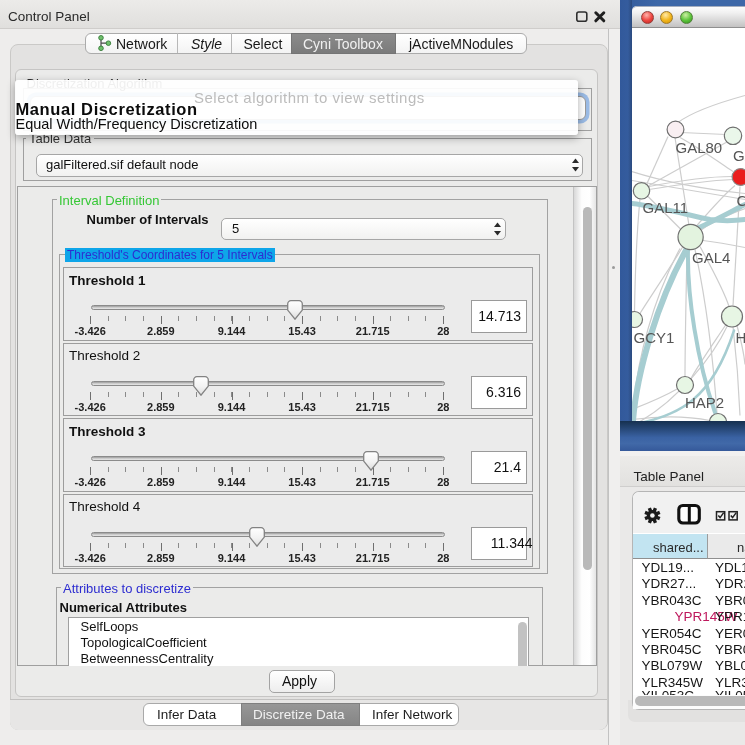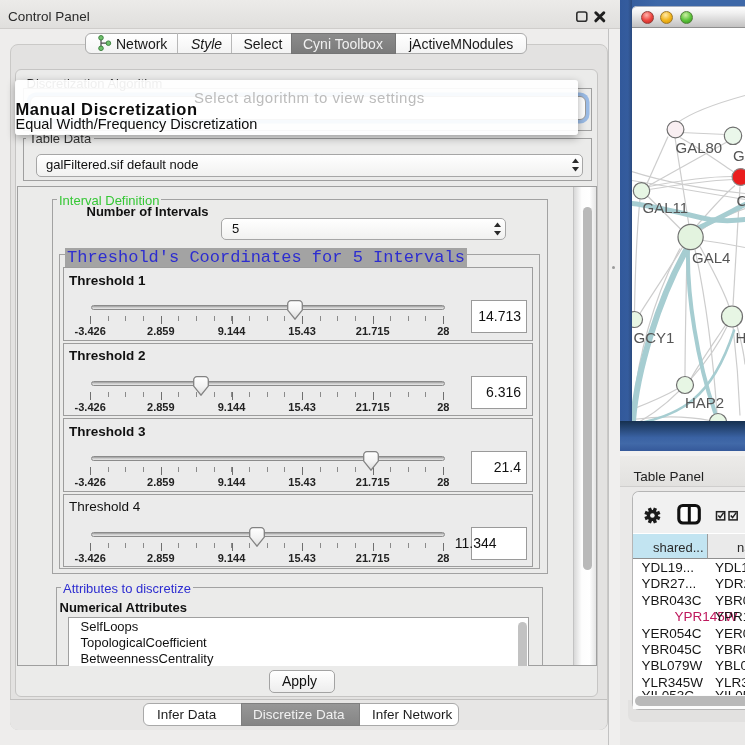--- a/index.html
+++ b/index.html
@@ -38,30 +38,30 @@
 </svg>
 
 <div class="abs" style="left:17px;top:186px;width:579.5px;height:480px;background:#ebebea;border:1px solid #9f9f9f;"></div>
 
 <div class="abs" style="left:573px;top:187px;width:22.5px;height:478px;background:linear-gradient(90deg,#d8d8d8,#fdfdfd 35%,#ffffff 70%,#e4e4e4);border-left:1px solid #c3c3c3;"></div>
 <div class="abs" style="left:583px;top:207px;width:9px;height:363px;background:#b9b9b9;border-radius:4.5px;"></div>
 
 <div class="abs" style="left:52px;top:199px;width:496px;height:374.5px;border:1px solid #a2a2a2;"></div>
 <div class="lbl" style="left:57px;top:192.5px;font-size:13px;color:#35c735;background:#ebebea;padding:0 2px;">Interval Definition</div>
 
-<div class="lbl" style="left:86.5px;top:204px;font-size:13px;font-weight:bold;color:#111;">Number of Intervals</div>
+<div class="lbl" style="left:86.5px;top:212px;font-size:13px;font-weight:bold;color:#111;">Number of Intervals</div>
 <div class="abs" style="left:220.5px;top:218px;width:285.5px;height:22px;background:linear-gradient(#ffffff,#f1f1f0);border:1px solid #a6a6a6;border-radius:5px;"></div>
 <div class="lbl" style="left:232px;top:221px;font-size:13px;color:#111;">5</div>
 <svg class="abs" style="left:492px;top:222px;" width="11" height="14" viewBox="0 0 11 14">
   <path d="M5.5 0.5 L9 5 H2 Z" fill="#2a2a2a"></path>
     <path d="M5.5 13.5 L2 9 H9 Z" fill="#2a2a2a"></path>
 </svg>
 
 <div class="abs" style="left:59px;top:254px;width:480.5px;height:315px;border:1px solid #a2a2a2;"></div>
-<div class="lbl" style="left:65px;top:248px;font-size:17px;color:#2d2dd0;background:#a3a3a3;padding:0 2px;font-family:Liberation Mono, monospace;">Threshold's Coordinates for 5 Intervals</div>
+<div class="lbl" style="left:65px;top:248px;font-size:12px;color:#2d2dd0;background:#0ea5e9;padding:0 2px;">Threshold's Coordinates for 5 Intervals</div>
 
 <div class="abs" style="left:63px;top:267px;width:469.5px;height:73.5px;border:1px solid #9c9c9c;background:#ebebeb;"></div>
 <div class="lbl" style="left:69px;top:272.5px;font-size:13.5px;font-weight:bold;color:#111;">Threshold 1</div>
 <div class="abs" style="left:91px;top:305px;width:354px;height:5px;border:1px solid #8b8b8b;border-radius:2.5px;background:linear-gradient(#9a9a9a,#c9c9c9 45%,#e9e9e9);"></div>
 <div class="abs" style="left:90.2px;top:316px;width:354px;height:5px;background:repeating-linear-gradient(90deg,#8a8a8a 0 1px,transparent 1px 17.657px);"></div>
 <div class="abs" style="left:90.2px;top:316px;width:1px;height:8px;background:#6f6f6f;"></div>
 <div class="lbl" style="left:90.2px;top:325px;transform:translateX(-50%);font-size:11px;font-weight:bold;color:#222;">-3.426</div>
 <div class="abs" style="left:160.8px;top:316px;width:1px;height:8px;background:#6f6f6f;"></div>
 <div class="lbl" style="left:160.8px;top:325px;transform:translateX(-50%);font-size:11px;font-weight:bold;color:#222;">2.859</div>
 <div class="abs" style="left:231.5px;top:316px;width:1px;height:8px;background:#6f6f6f;"></div>
@@ -78,21 +78,21 @@
         <stop offset="0" stop-color="#ffffff"></stop>
         <stop offset="0.55" stop-color="#f2f2f2"></stop>
         <stop offset="1" stop-color="#dcdcdc"></stop>
       </linearGradient>
     </defs>
 <path d="M4 0.7 H12 A3.2 3.2 0 0 1 15.3 3.9 V10.1 L8 19.2 L0.7 10.1 V3.9 A3.2 3.2 0 0 1 4 0.7 Z" fill="url(#thg1)" stroke="#828282" stroke-width="1.3"></path>
   </svg>
 <div class="abs" style="left:470.5px;top:300px;width:56.5px;height:33px;background:#fff;border:1px solid #9a9a9a;"></div>
 <div class="lbl" style="left:470.5px;top:300px;width:50.5px;height:44px;line-height:33px;text-align:right;font-size:14px;color:#111;">14.713</div>
 <div class="abs" style="left:63px;top:342.5px;width:469.5px;height:73.5px;border:1px solid #9c9c9c;background:#ebebeb;"></div>
-<div class="lbl" style="left:69px;top:348.0px;font-size:13.5px;font-weight:bold;color:#111;">Threshold 2</div>
+<div class="lbl" style="left:69px;top:348.0px;font-size:13.5px;font-weight:normal;color:#111;">Threshold 2</div>
 <div class="abs" style="left:91px;top:380.5px;width:354px;height:5px;border:1px solid #8b8b8b;border-radius:2.5px;background:linear-gradient(#9a9a9a,#c9c9c9 45%,#e9e9e9);"></div>
 <div class="abs" style="left:90.2px;top:391.5px;width:354px;height:5px;background:repeating-linear-gradient(90deg,#8a8a8a 0 1px,transparent 1px 17.657px);"></div>
 <div class="abs" style="left:90.2px;top:391.5px;width:1px;height:8px;background:#6f6f6f;"></div>
 <div class="lbl" style="left:90.2px;top:400.5px;transform:translateX(-50%);font-size:11px;font-weight:bold;color:#222;">-3.426</div>
 <div class="abs" style="left:160.8px;top:391.5px;width:1px;height:8px;background:#6f6f6f;"></div>
 <div class="lbl" style="left:160.8px;top:400.5px;transform:translateX(-50%);font-size:11px;font-weight:bold;color:#222;">2.859</div>
 <div class="abs" style="left:231.5px;top:391.5px;width:1px;height:8px;background:#6f6f6f;"></div>
 <div class="lbl" style="left:231.5px;top:400.5px;transform:translateX(-50%);font-size:11px;font-weight:bold;color:#222;">9.144</div>
 <div class="abs" style="left:302.1px;top:391.5px;width:1px;height:8px;background:#6f6f6f;"></div>
 <div class="lbl" style="left:302.1px;top:400.5px;transform:translateX(-50%);font-size:11px;font-weight:bold;color:#222;">15.43</div>
@@ -160,21 +160,21 @@
 <defs>
       <linearGradient id="thg4" x1="0" y1="0" x2="0" y2="1">
         <stop offset="0" stop-color="#ffffff"></stop>
         <stop offset="0.55" stop-color="#f2f2f2"></stop>
         <stop offset="1" stop-color="#dcdcdc"></stop>
       </linearGradient>
     </defs>
 <path d="M4 0.7 H12 A3.2 3.2 0 0 1 15.3 3.9 V10.1 L8 19.2 L0.7 10.1 V3.9 A3.2 3.2 0 0 1 4 0.7 Z" fill="url(#thg4)" stroke="#828282" stroke-width="1.3"></path>
   </svg>
 <div class="abs" style="left:470.5px;top:526.5px;width:56.5px;height:33px;background:#fff;border:1px solid #9a9a9a;"></div>
-<div class="lbl" style="left:446px;top:526.5px;width:50.5px;height:33px;line-height:33px;text-align:right;font-size:14px;color:#111;">11.344</div>
+<div class="lbl" style="left:482px;top:526.5px;width:50.5px;height:33px;line-height:33px;text-align:right;font-size:14px;color:#111;">11.344</div>
 
 <div class="abs" style="left:55.5px;top:587px;width:487px;height:78px;border:1px solid #a2a2a2;border-bottom:none;"></div>
 <div class="lbl" style="left:61px;top:580.5px;font-size:13px;color:#2d2dd0;background:#ebebea;padding:0 2px;">Attributes to discretize</div>
 <div class="lbl" style="left:59.5px;top:599.5px;font-size:13px;font-weight:bold;color:#111;">Numerical Attributes</div>
 <div class="abs" style="left:68px;top:616.5px;width:460.5px;height:49px;background:#fff;border:1px solid #a0a0a0;border-bottom:none;"></div>
 <div class="lbl" style="left:80.5px;top:619px;font-size:13px;color:#111;">SelfLoops</div>
 <div class="lbl" style="left:80.5px;top:635px;font-size:13px;color:#111;">TopologicalCoefficient</div>
 <div class="lbl" style="left:80.5px;top:651px;font-size:13px;color:#111;">BetweennessCentrality</div>
 <div class="abs" style="left:517.5px;top:621.5px;width:9.5px;height:44px;background:#c2c2c2;border-radius:5px 5px 0 0;"></div>
 

